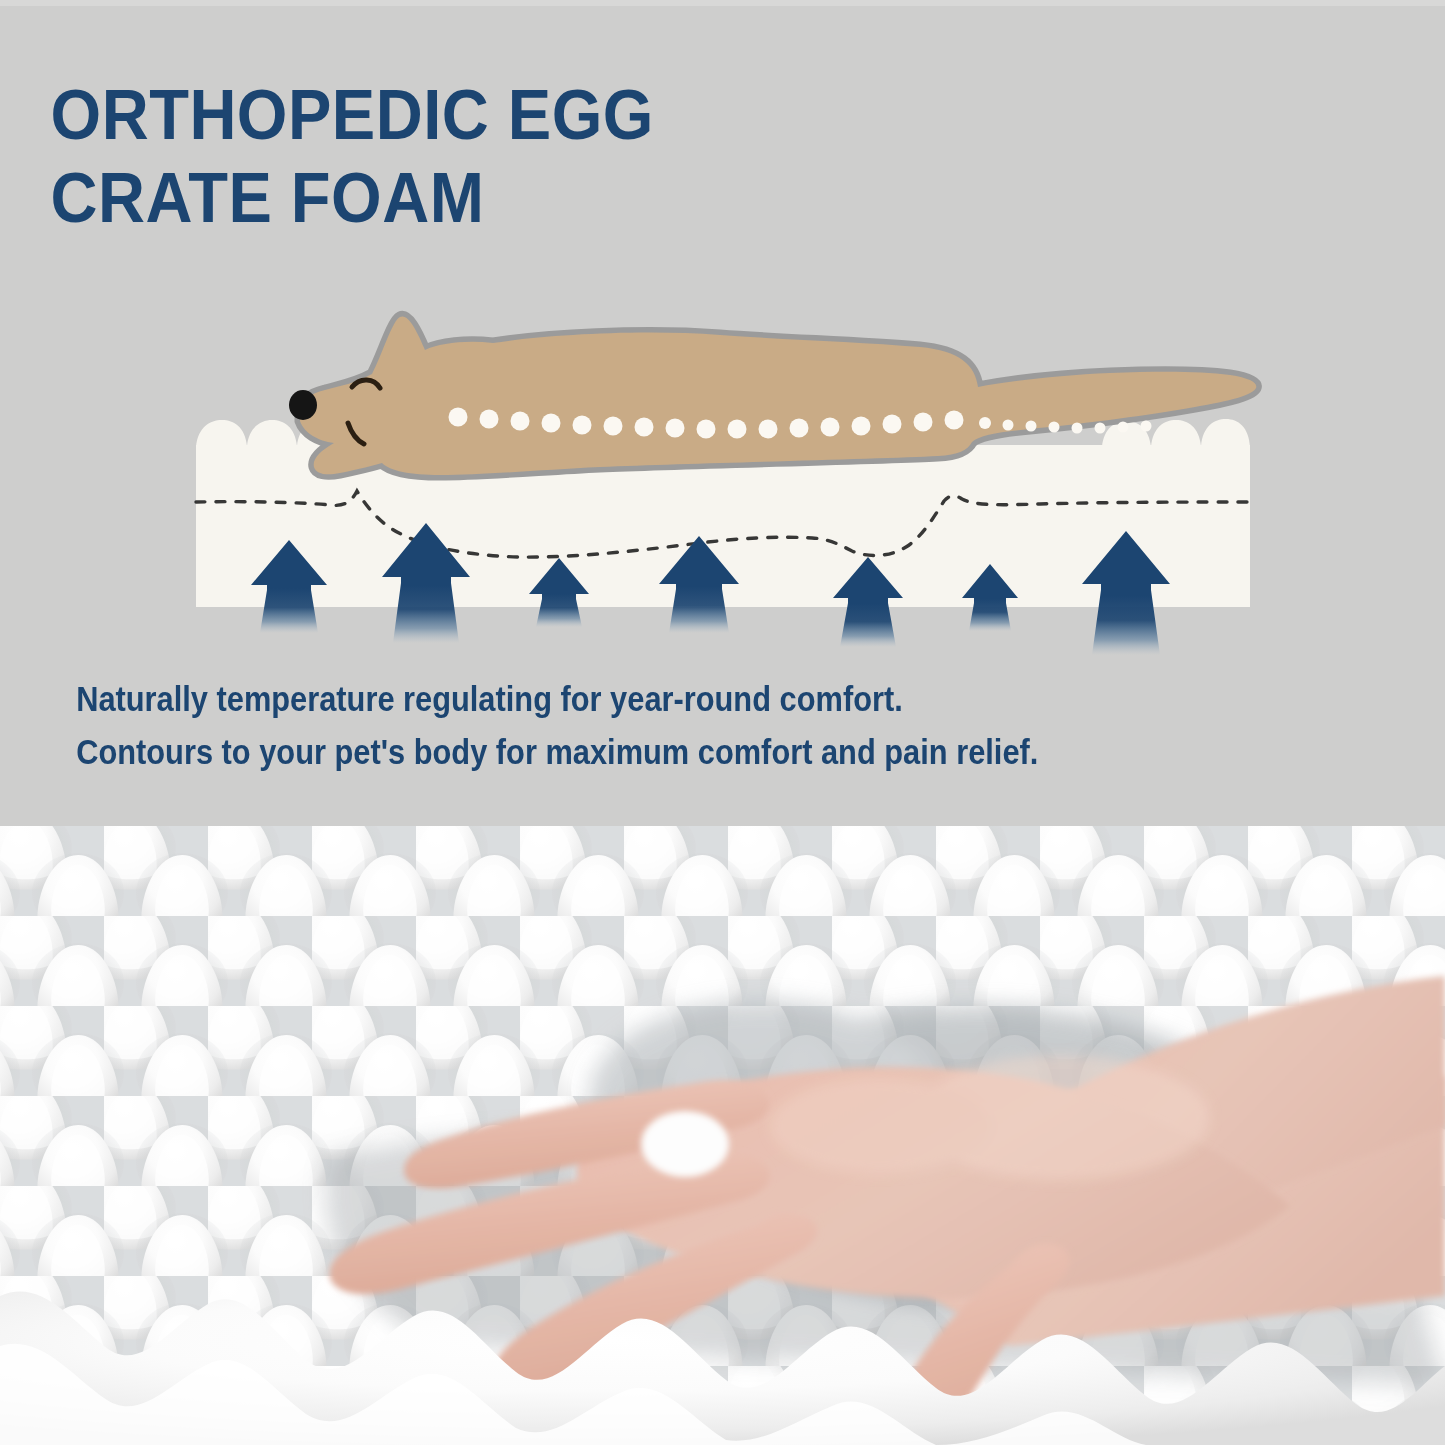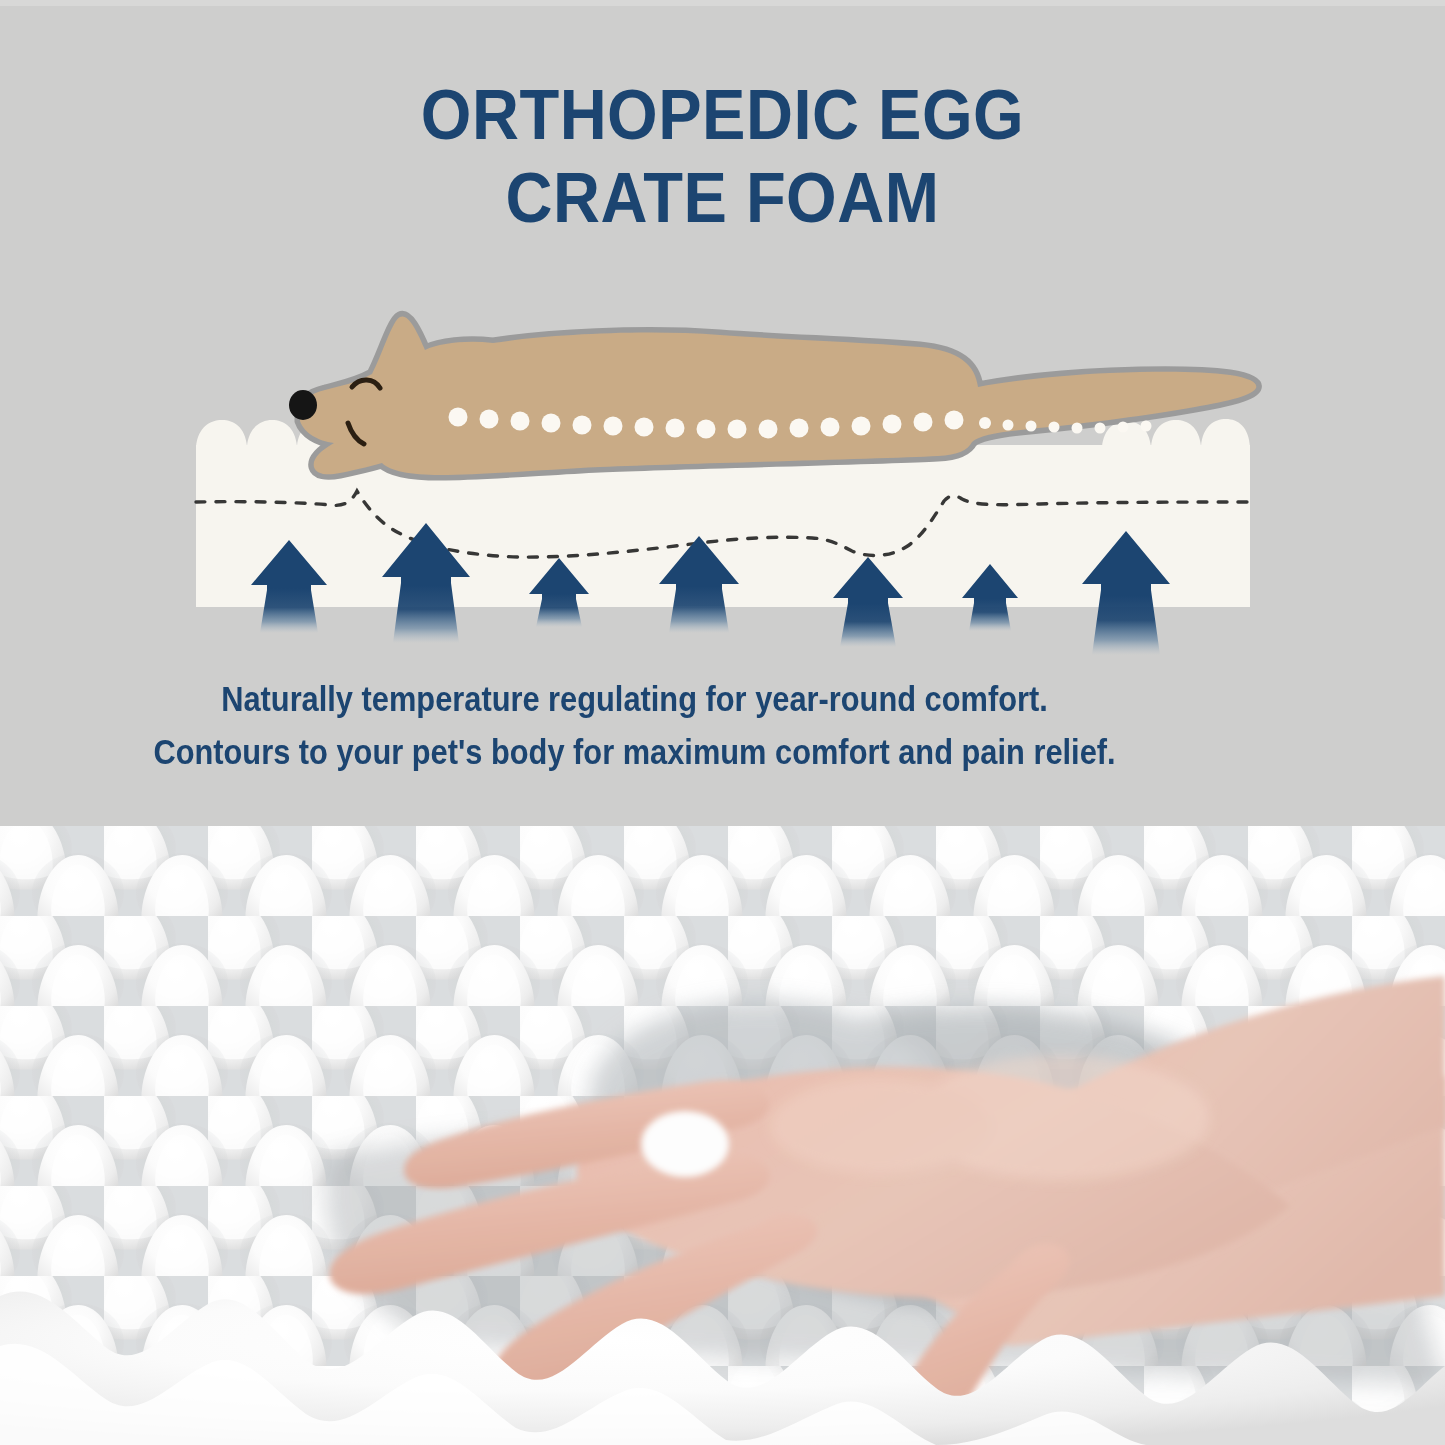--- a/index.html
+++ b/index.html
@@ -24,21 +24,20 @@
   #top-hairline {
     position:absolute; left:0; top:0;
     width:1445px; height:6px;
     background:#d8d8d7;
   }
 
   
   #title-block {
     position:absolute; left:0; top:74px;
     width:1445px;
-    text-align:center;
   }
   .title-line {
     display:block;
     color:#1c4571;
     font-family:"Liberation Sans", sans-serif;
     font-weight:bold;
     font-size:70px;
     line-height:83px;
     letter-spacing:0.5px;
     transform:scaleX(0.93);
@@ -50,21 +49,21 @@
   #illustration {
     position:absolute;
     left:0; top:295px;
     width:1445px; height:370px;
   }
   #illustration svg { display:block; width:1445px; height:370px; }
 
   
   #caption {
     position:absolute; left:0; top:672px;
-    width:1269px; text-align:center;
+    width:1269px; text-align:left;
   }
   .caption-line {
     display:block;
     color:#1c4571;
     font-family:"Liberation Sans", sans-serif;
     font-weight:bold;
     font-size:35px;
     line-height:53px;
     transform:scaleX(0.88);
     transform-origin:center;

